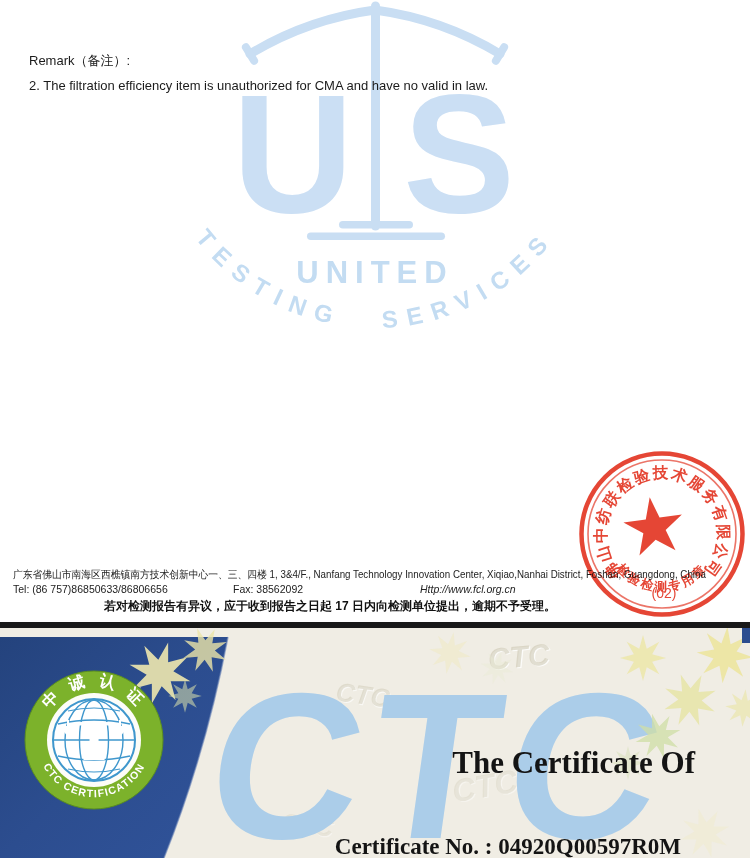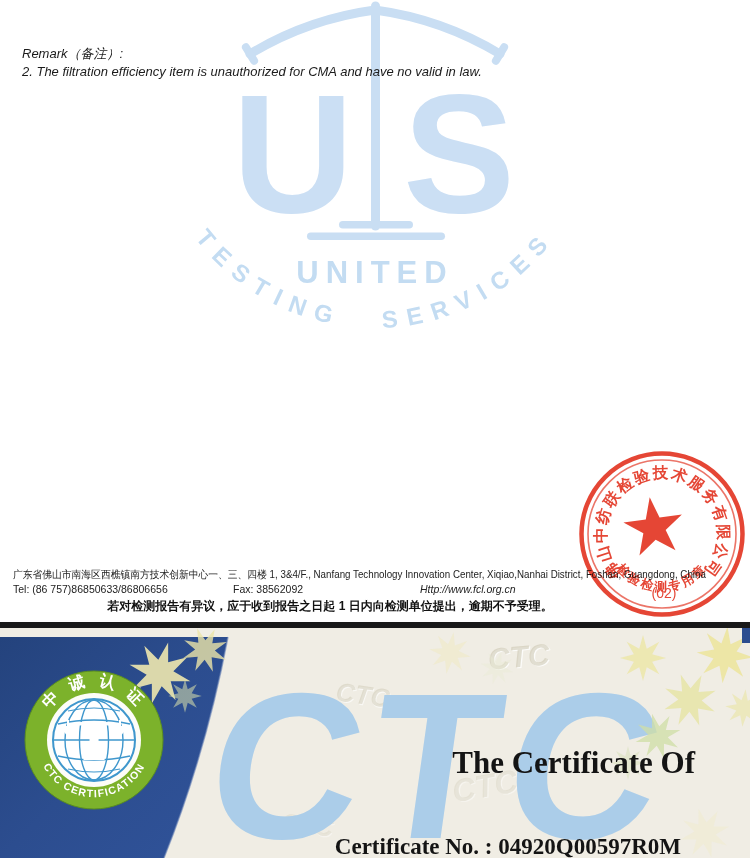--- a/index.html
+++ b/index.html
@@ -2,21 +2,21 @@
 <html><head>
 <meta charset="utf-8">
 <style>
   html,body{margin:0;padding:0;background:#888;}
   .page{position:relative;width:750px;height:858px;background:#fefefe;overflow:hidden;
         font-family:"Liberation Sans","DejaVu Sans",sans-serif;}
   
   .report{position:absolute;left:0;top:0;width:750px;height:622px;background:#ffffff;}
   .wm-svg{position:absolute;left:0;top:0;z-index:1;}
   .remark{position:absolute;left:21px;top:44px;z-index:3;color:#1b1b1b;font-size:13px;line-height:17.4px;}
-  .remark p{margin:1px;font-style:italic;}
+  .remark p{margin:8px;}
   .remark .cn{padding-left:15px;}
   .footer{position:absolute;left:0;top:568px;width:750px;z-index:3;color:#222;}
   .addr{position:absolute;left:13px;top:0;width:737px;font-size:10.5px;white-space:nowrap;
         transform:scaleX(.93);transform-origin:left center;}
   .telline{position:absolute;left:0;top:15px;width:646px;height:14px;font-size:10.5px;}
   .telline .tel{position:absolute;left:13px;}
   .telline .fax{position:absolute;left:233px;}
   .telline .web{position:absolute;left:420px;font-style:italic;}
   .notice{position:absolute;left:0;top:30px;width:660px;text-align:center;font-size:12px;font-weight:bold;color:#111;}
   .stamp-svg{position:absolute;left:570px;top:448px;z-index:5;opacity:.9;mix-blend-mode:multiply;}
@@ -81,21 +81,21 @@
       <p>2. The filtration efficiency item is unauthorized for CMA and have no valid in law.</p>
     </div>
 
     <div class="footer">
       <div class="addr">广东省佛山市南海区西樵镇南方技术创新中心一、三、四楼 1, 3&amp;4/F., Nanfang Technology Innovation Center, Xiqiao,Nanhai District, Foshan, Guangdong, China</div>
       <div class="telline">
         <span class="tel">Tel: (86 757)86850633/86806656</span>
         <span class="fax">Fax: 38562092</span>
         <span class="web">Http://www.fcl.org.cn</span>
       </div>
-      <div class="notice">若对检测报告有异议，应于收到报告之日起 1 日内向检测单位提出，逾期不予受理。</div>
+      <div class="notice">若对检测报告有异议，应于收到报告之日起 17 日内向检测单位提出，逾期不予受理。</div>
     </div>
 
     <svg class="stamp-svg" width="186" height="170" viewBox="0 0 186 170">
       <circle cx="92" cy="86" r="80.5" fill="none" stroke="#e2321f" stroke-width="4.5"></circle>
       <circle cx="92" cy="86" r="74" fill="none" stroke="#e2321f" stroke-width="1.6" opacity=".75"></circle>
       <path transform="translate(84,80) rotate(-8)" fill="#e2321f" d="M 0,-31 L 6.96,-9.58 L 29.5,-9.58 L 11.26,3.66 L 18.2,25.1 L 0,11.84 L -18.2,25.1 L -11.26,3.66 L -29.5,-9.58 L -6.96,-9.58 Z"></path>
       <defs>
         <path id="stp" d="M 52.4 125.6 A 56 56 0 1 1 131.6 125.6"></path>
         <path id="sbp" d="M 41.7 112.8 A 57 57 0 0 0 142.3 112.8"></path>
       </defs>

